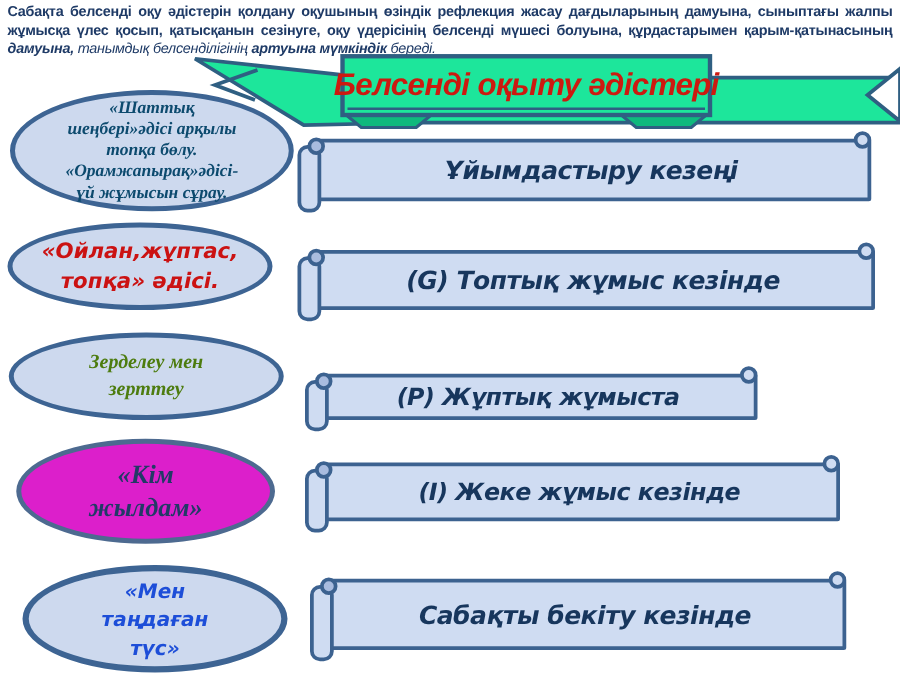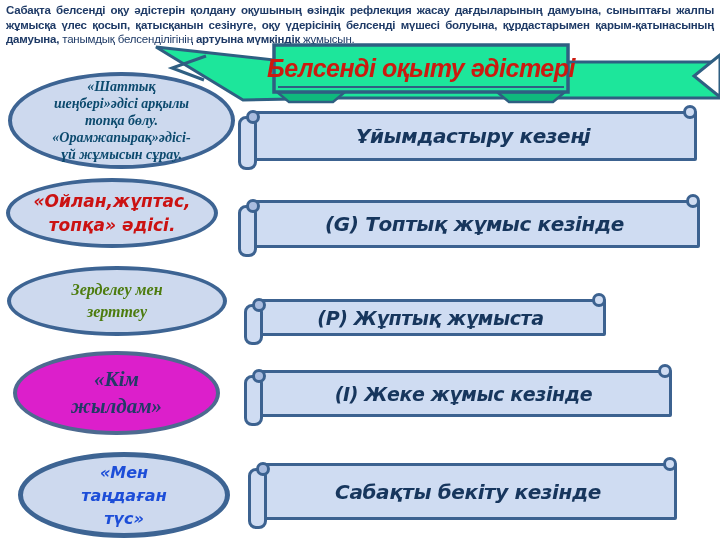--- a/index.html
+++ b/index.html
@@ -6,22 +6,22 @@
   body{width:720px;height:540px;overflow:hidden;background:#ffffff;
        font-family:"Liberation Sans",sans-serif;}
   .slide{position:relative;width:720px;height:540px;background:#ffffff;}
 
   
   .para{position:absolute;left:6px;top:3px;width:708px;color:#1e3a66;
         font-size:11.5px;line-height:14.6px;letter-spacing:-0.2px;}
   .jline{display:block;white-space:nowrap;text-align:justify;text-align-last:justify;
          font-weight:700;}
   .lline{display:block;}
-  .b{font-weight:700;}
-  .n{font-weight:400;}
+  .b{font-weight:700;font-style:italic;}
+  .n{font-weight:400;font-style:italic;}
 
   
   .ribbon{position:absolute;left:0;top:0;}
   .banner-title{position:absolute;left:274px;top:45px;width:294px;height:47px;
         display:flex;align-items:center;justify-content:center;
         color:#cc1a10;font-size:25px;font-weight:700;font-style:italic;
         letter-spacing:-0.5px;white-space:nowrap;}
 
   
   .oval{position:absolute;border-radius:50%;background:#cdd9ee;border:4px solid #3d6493;
@@ -53,21 +53,21 @@
   #scroll3 .stext,#scroll4 .stext{font-size:19px;}
 </style>
 </head>
 <body>
 
 <div class="slide">
 
   <div class="para">
     <span class="jline">Сабақта белсенді оқу әдістерін қолдану оқушының өзіндік рефлекция жасау дағдыларының дамуына, сыныптағы жалпы</span>
     <span class="jline">жұмысқа үлес қосып, қатысқанын сезінуге, оқу үдерісінің белсенді мүшесі болуына, құрдастарымен қарым-қатынасының</span>
-    <span class="lline"><span class="b">дамуына, </span><span class="n">танымдық белсенділігінің </span><span class="b">артуына мүмкіндік </span><span class="n">жұмысын.</span></span>
+    <span class="lline"><span class="b">дамуына, </span><span class="n">танымдық белсенділігінің </span><span class="b">артуына мүмкіндік </span><span class="n">береді.</span></span>
   </div>
 
   <svg class="ribbon" width="720" height="120" viewBox="0 0 720 120">
 
     <polygon points="285,62 720,62 720,98 285,98" fill="#1de69b" stroke="#2f5f82" stroke-width="3"></polygon>
 
     <polygon points="156,47 292,62 292,99 243,100" fill="#1de69b" stroke="#2f5f82" stroke-width="3"></polygon>
     <polyline points="206,56 172,68 204,80" fill="none" stroke="#2f5f82" stroke-width="3"></polyline>
 
     <polygon points="720,55 694,76 720,97" fill="#ffffff" stroke="#2f5f82" stroke-width="3"></polygon>

